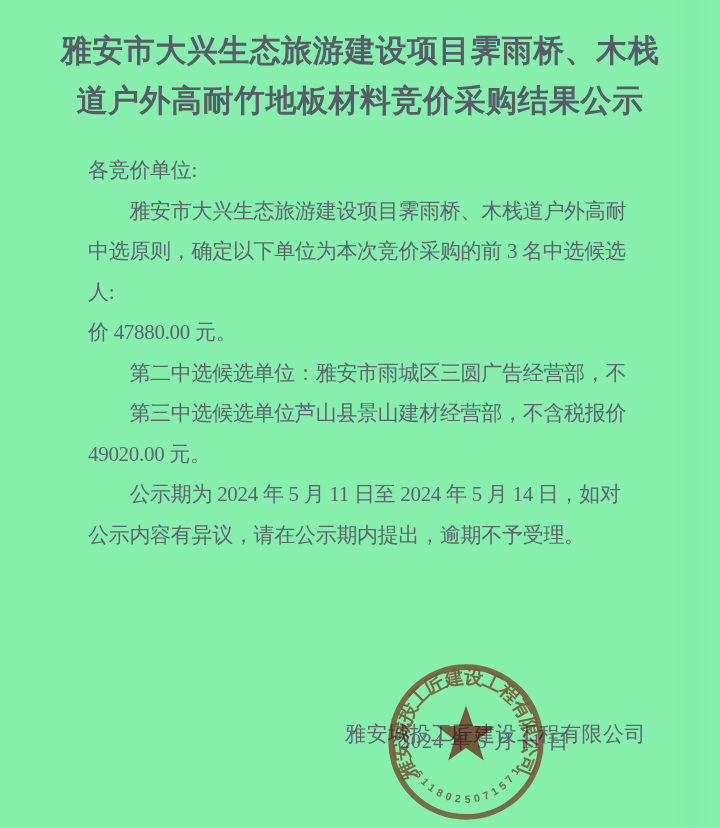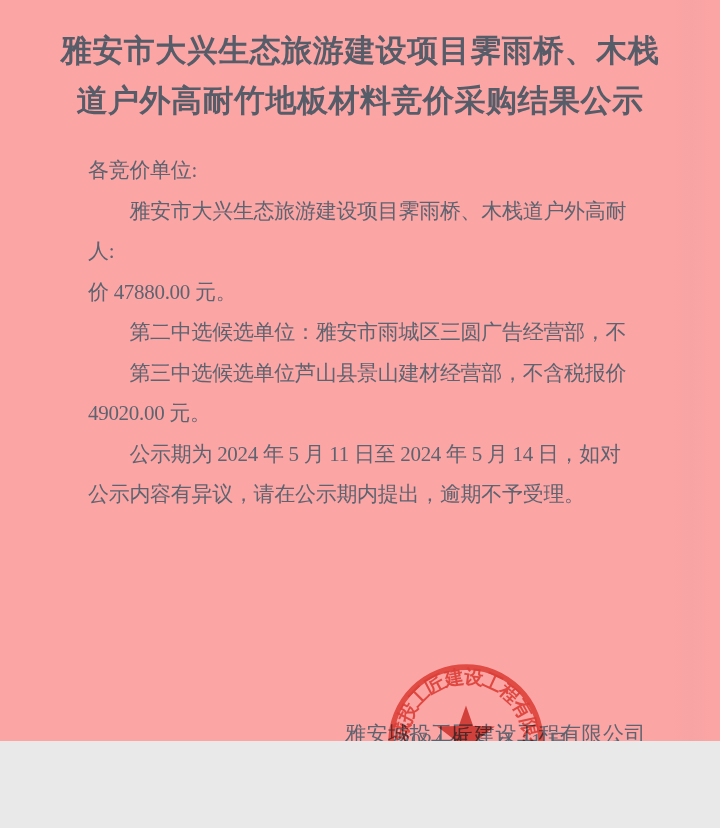--- a/index.html
+++ b/index.html
@@ -1,22 +1,22 @@
 <!DOCTYPE html>
 <html><head>
 <meta charset="utf-8">
 <style>
   * { margin: 0; padding: 0; box-sizing: border-box; }
   html, body { background: #e9e9e9; }
   .page {
     position: relative;
     width: 720px;
-    height: 741px;
+    height: 828px;
     margin: 0 auto;
-    background: #fca5a5;
+    background: #86efac;
     overflow: hidden;
     font-family: "Liberation Serif", "DejaVu Serif", serif;
   }
   
   .page::after{
     content:"";
     position:absolute; top:0; right:8px; width:40px; height:100%;
     background: linear-gradient(90deg, rgba(0,0,0,0) 0%, rgba(120,125,135,0.035) 50%, rgba(0,0,0,0) 100%);
     pointer-events:none;
   }
@@ -86,20 +86,21 @@
 <div class="page">
 
   <div class="doc-title">
     <div>雅安市大兴生态旅游建设项目霁雨桥、木栈</div>
     <div>道户外高耐竹地板材料竞价采购结果公示</div>
   </div>
 
   <div class="doc-body">
     <div class="doc-line">各竞价单位:</div>
     <div class="doc-line">　　雅安市大兴生态旅游建设项目霁雨桥、木栈道户外高耐</div>
+    <div class="doc-line">中选原则，确定以下单位为本次竞价采购的前 3 名中选候选</div>
     <div class="doc-line">人:</div>
     <div class="doc-line">价 47880.00 元。</div>
     <div class="doc-line">　　第二中选候选单位：雅安市雨城区三圆广告经营部，不</div>
     <div class="doc-line">　　第三中选候选单位芦山县景山建材经营部，不含税报价</div>
     <div class="doc-line">49020.00 元。</div>
     <div class="doc-line">　　公示期为 2024 年 5 月 11 日至 2024 年 5 月 14 日，如对</div>
     <div class="doc-line">公示内容有异议，请在公示期内提出，逾期不予受理。</div>
   </div>
 
   <div class="sig-company">雅安城投工匠建设工程有限公司</div>

